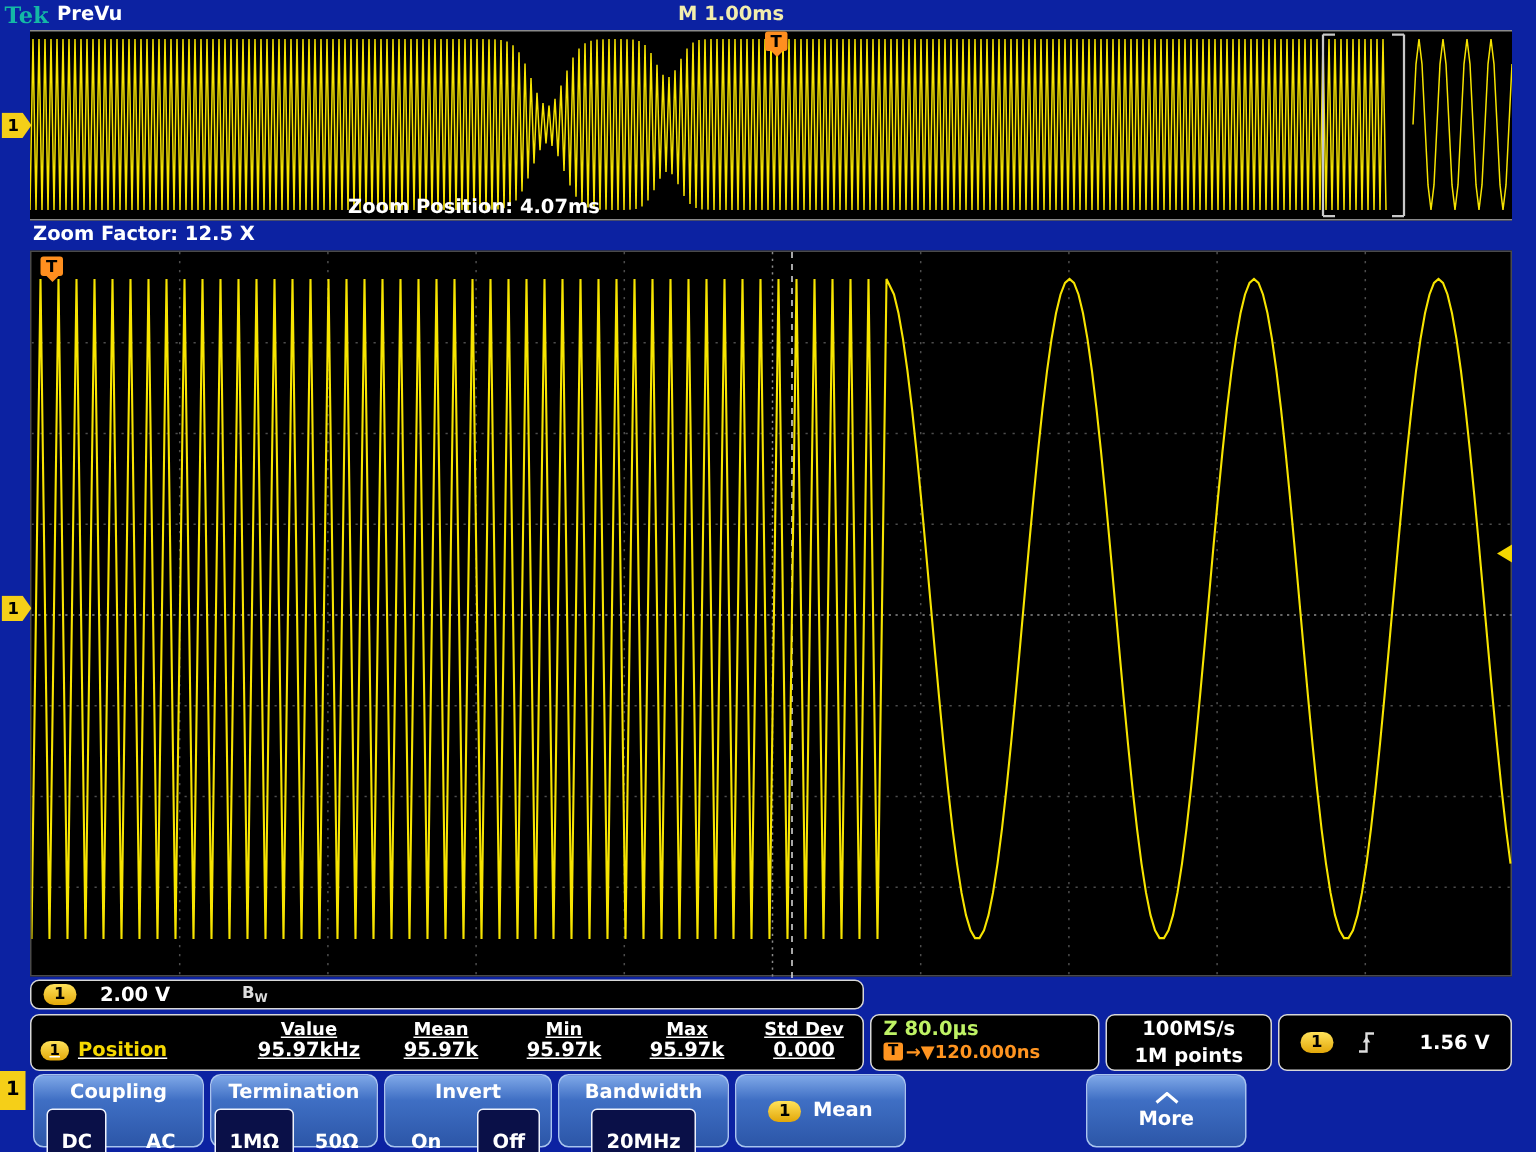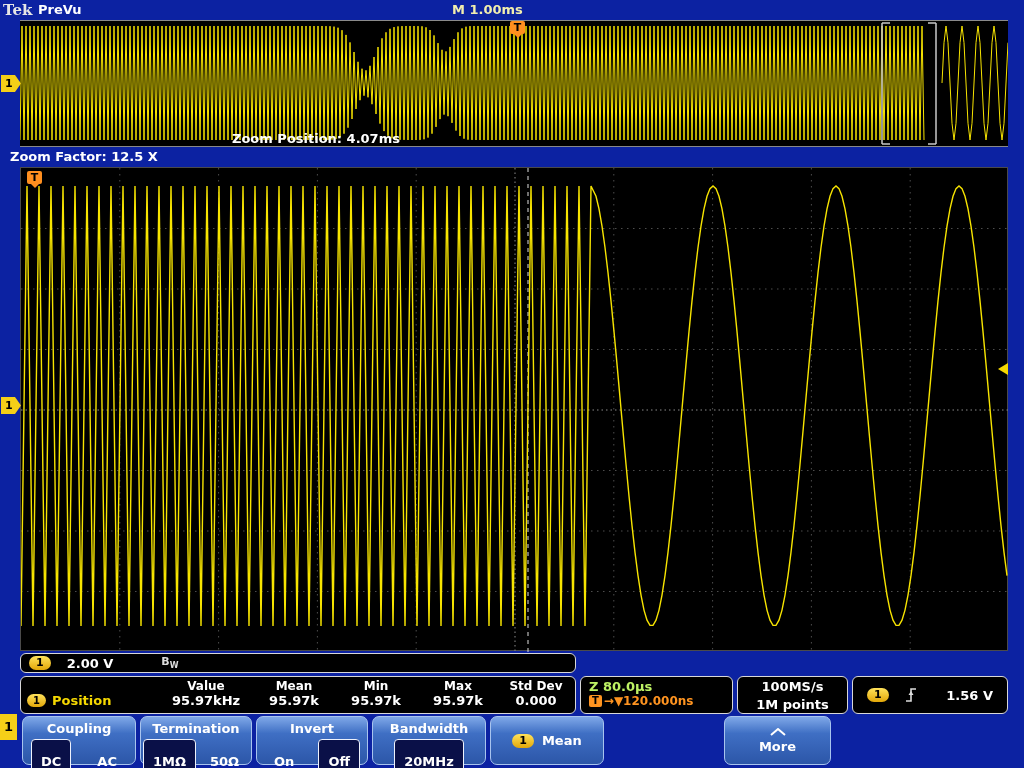--- a/index.html
+++ b/index.html
@@ -1,31 +1,31 @@
 <!DOCTYPE html>
 <html><head>
 <meta charset="utf-8">
 <style>
   * { margin:0; padding:0; box-sizing:border-box; }
   html,body { background:#000; font-family:"DejaVu Sans", sans-serif; }
   .screen { position:relative; width:1024px; height:768px; background:#0c22a2; overflow:hidden; }
   .abs { position:absolute; }
 
   
-  .brand { left:3px; top:1px; font:bold 15px "DejaVu Serif", serif; color:#e5e5e5; }
+  .brand { left:3px; top:1px; font:bold 15px "DejaVu Serif", serif; color:#14b8a6; }
   .status { left:38px; top:2px; font:bold 13px "DejaVu Sans",sans-serif; color:#fff; }
   .timebase { left:452px; top:2px; font:bold 13px "DejaVu Sans",sans-serif; color:#f2eeae; }
 
   
   .overview { left:20px; top:20px; width:988px; height:127px; background:#000;
               border-top:1px solid #8a8a8a; border-bottom:1px solid #8a8a8a; }
   .overview svg { position:absolute; left:0; top:0; }
 
   
-  .zoomfactor { left:10px; top:149px; font:bold 13px "DejaVu Sans",sans-serif; color:#fff; }
+  .zoomfactor { left:22px; top:149px; font:bold 13px "DejaVu Sans",sans-serif; color:#fff; }
   .zoomposition { left:232px; top:131px; font:bold 13px "DejaVu Sans",sans-serif; color:#fff; }
 
   
   .graticule { left:20px; top:167px; width:988px; height:484px; background:#000; border:1px solid #4a4a4a; }
   .graticule svg { position:absolute; left:0; top:0; }
 
   
   .t-flag { position:absolute; width:15px; height:13px; background:#ff8f1f; color:#000;
             font:bold 11px/13px "DejaVu Sans",sans-serif; text-align:center; border-radius:2px; z-index:5;}
   .t-flag::after { content:""; position:absolute; left:50%; top:100%; transform:translateX(-50%);
@@ -43,21 +43,21 @@
   .ch-readout { left:20px; top:653px; width:556px; height:20px; display:flex; align-items:center; }
   .ch-readout .scale { font:bold 13px "DejaVu Sans",sans-serif; margin-left:16px; }
   .bw { margin-left:48px; font:bold 11px "DejaVu Sans",sans-serif; color:#ddd; }
   .bw sub { font-size:8px; }
 
   .badge { display:inline-block; background:linear-gradient(#ffe25a,#e2a709); color:#000;
            font:bold 11px/14px "DejaVu Sans",sans-serif; padding:0 7px; border-radius:8px; }
   .badge.sm { font-size:10px; line-height:13px; padding:0 6px; }
 
   .meas { left:20px; top:676px; width:556px; height:38px; }
-  .meas-grid { display:grid; grid-template-columns:138px 94px 82px 82px 82px 74px; align-items:center; }
+  .meas-grid { display:grid; grid-template-columns:138px 94px 82px 82px 82px 74px; align-items:center;text-decoration:underline; }
   .mh { text-align:center; font:bold 12px "DejaVu Sans",sans-serif; color:#fff; padding-top:2px; }
   .mv { text-align:center; font:bold 13px "DejaVu Sans",sans-serif; color:#fff; }
   .mname { display:flex; align-items:center; gap:6px; padding-left:6px; }
   .mname span.nm { font:bold 13px "DejaVu Sans",sans-serif; color:#f5d800; }
 
   .zbox { left:580px; top:676px; width:153px; height:38px; padding:2px 8px; }
   .zscale { font:bold 13px "DejaVu Sans",sans-serif; color:#bef264; }
   .zdelay { font:bold 12px "DejaVu Sans",sans-serif; color:#ff9420; display:flex; align-items:center; gap:2px; }
   .t-badge { background:#ff9420; color:#000; font:bold 10px/12px "DejaVu Sans",sans-serif;
              padding:0 3px; border-radius:2px; }

